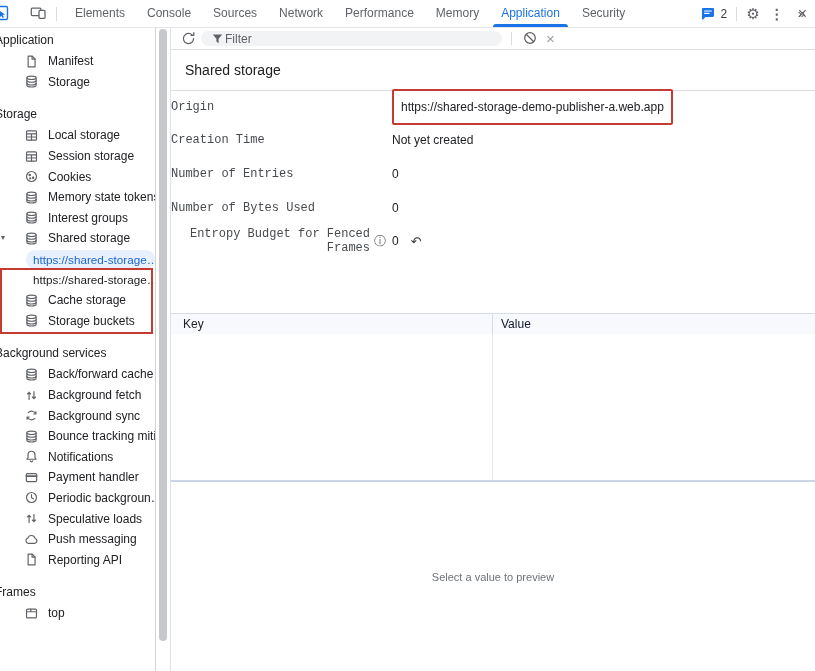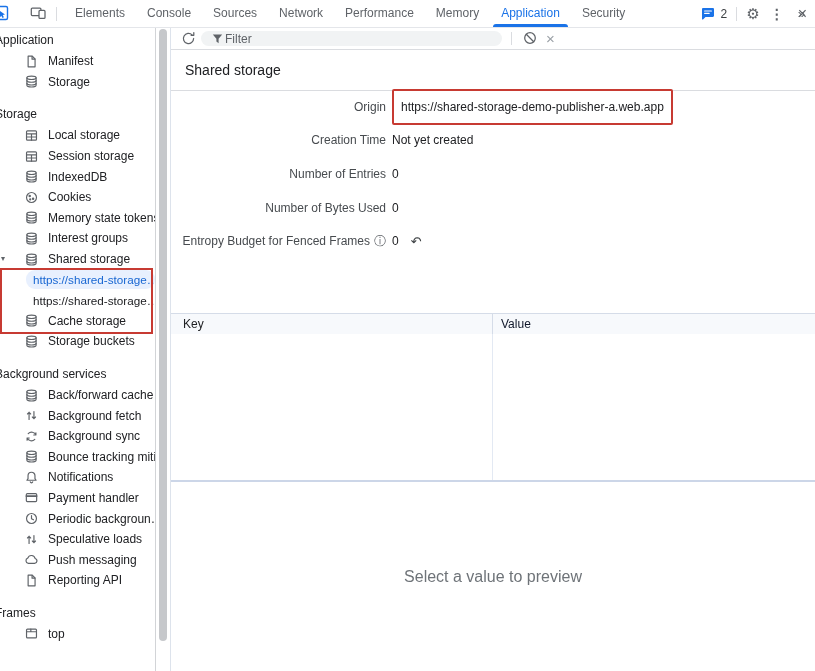--- a/index.html
+++ b/index.html
@@ -61,37 +61,37 @@
   .filter-input::placeholder{color:#5f6368;}
   .pt-div{position:absolute;left:340px;top:4px;height:13px;width:1px;background:#dadce0;}
   .block-btn{position:absolute;left:352px;top:3px;}
   .delete-x{position:absolute;left:375px;top:1px;color:#9aa0a6;font-size:15px;line-height:19px;}
 
   .view-title{position:absolute;top:22px;left:0;right:0;height:40px;line-height:40px;
               border-bottom:1px solid #dadce0;font-size:14px;color:#202124;padding-left:14px;}
 
   .metadata{position:absolute;top:62px;left:0;right:0;display:grid;
             grid-template-columns:215px auto;column-gap:6px;grid-auto-rows:33.6px;align-items:center;}
-  .meta-label{text-align:right;color:#474b4f;display:flex;justify-content:flex-end;align-items:center;gap:4px;}
+  .meta-label{text-align:right;color:#474b4f;display:flex;align-items:center;gap:4px;font-family:Liberation Mono, monospace;}
   .meta-value{color:#202124;display:flex;align-items:center;}
   .origin-box{border:2px solid var(--red);border-radius:2px;padding:9px 7px;}
   .info-icon{color:#5f6368;font-size:12px;}
   .reset-icon{margin-left:12px;font-size:13px;color:#3c4043;}
 
   .grid-header{position:absolute;top:285px;left:0;right:0;height:20px;background:#f7f9fc;
                border-top:1px solid #d5dce8;border-bottom:1px solid #d5dce8;display:flex;align-items:center;}
   .col-key{width:321px;padding-left:12px;box-sizing:border-box;color:#202124;}
   .col-sep{width:1px;height:20px;background:#d5dce8;}
   .col-value{padding-left:8px;color:#0f172a;}
   .grid-body{position:absolute;top:306px;left:0;right:0;height:146px;background:#fff;}
   .grid-body .col-line{position:absolute;left:321px;top:0;bottom:0;width:1px;background:#e3e9f3;}
   .grid-bottom{position:absolute;top:452px;left:0;right:0;height:2px;background:#ccd6e8;}
 
   .preview{position:absolute;top:454px;left:0;right:0;bottom:0;display:flex;align-items:center;justify-content:center;}
-  .preview-text{color:#6e7378;font-size:16px;}
+  .preview-text{color:#6e7378;font-size:11px;}
 </style>
 </head>
 <body>
 
 <div class="stage">
 
   <header class="tabbar">
     <span class="tb-icon inspect-icon">
       <svg width="16" height="16" viewBox="0 0 16 16">
         <rect x="1.5" y="1.5" width="13" height="13" rx="1.5" fill="none" stroke="#1a73e8" stroke-width="1.4"></rect>
@@ -173,30 +173,20 @@
                 <svg width="15" height="15" viewBox="0 0 16 16">
                   <rect x="2.7" y="3" width="10.6" height="10" rx="1"></rect>
                   <path d="M2.7 6.2h10.6M8 6.2V13M2.7 9.6h10.6"></path>
                 </svg>
               </span>
               <span class="lbl">Session storage</span>
             </div>
             <div class="tree-item">
               <span class="icon oicon">
                 <svg width="15" height="15" viewBox="0 0 16 16">
-                  <ellipse cx="8" cy="4.1" rx="4.9" ry="1.8"></ellipse>
-                  <path d="M3.1 4.1v8c0 1 2.2 1.8 4.9 1.8s4.9-.8 4.9-1.8v-8"></path>
-                  <path d="M3.1 7c0 1 2.2 1.8 4.9 1.8S12.9 8 12.9 7M3.1 9.9c0 1 2.2 1.8 4.9 1.8s4.9-.8 4.9-1.8"></path>
-                </svg>
-              </span>
-              <span class="lbl">IndexedDB</span>
-            </div>
-            <div class="tree-item">
-              <span class="icon oicon">
-                <svg width="15" height="15" viewBox="0 0 16 16">
                   <circle cx="8" cy="8" r="5.3"></circle>
                   <circle cx="6.1" cy="6.3" r=".7"></circle>
                   <circle cx="9.7" cy="9.4" r=".7"></circle>
                   <circle cx="6.6" cy="10.1" r=".55"></circle>
                 </svg>
               </span>
               <span class="lbl">Cookies</span>
             </div>
             <div class="tree-item">
               <span class="icon oicon">

